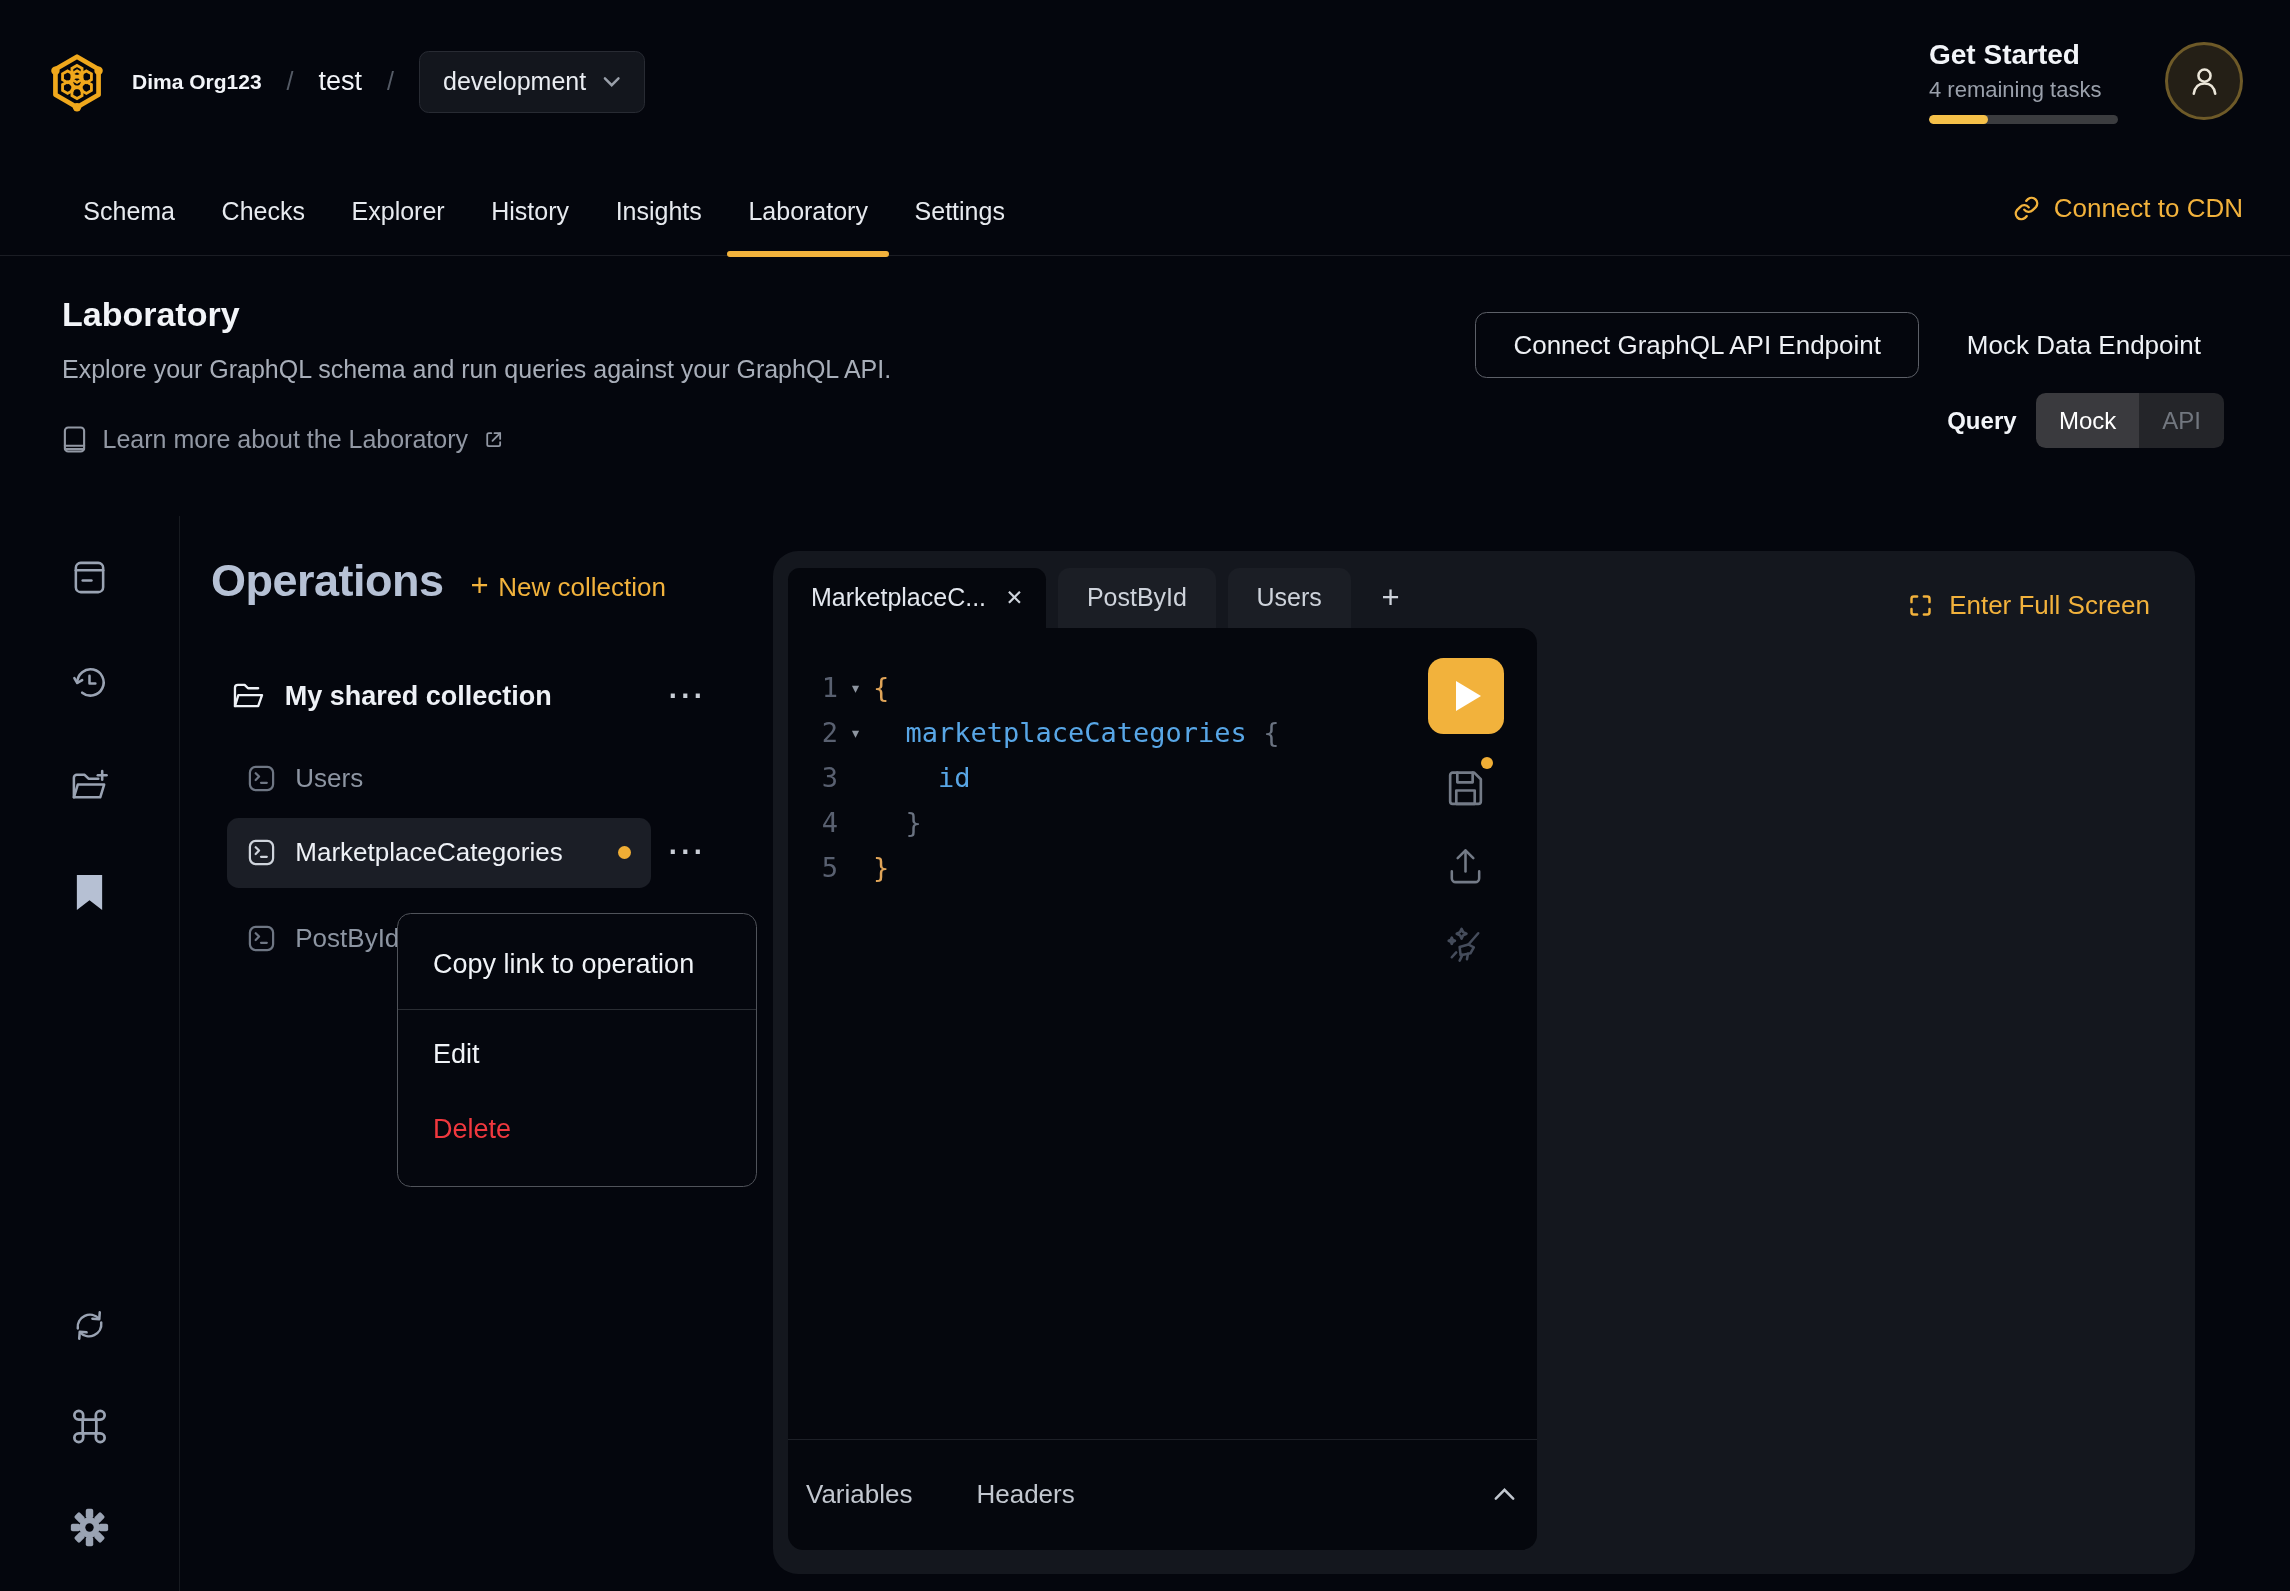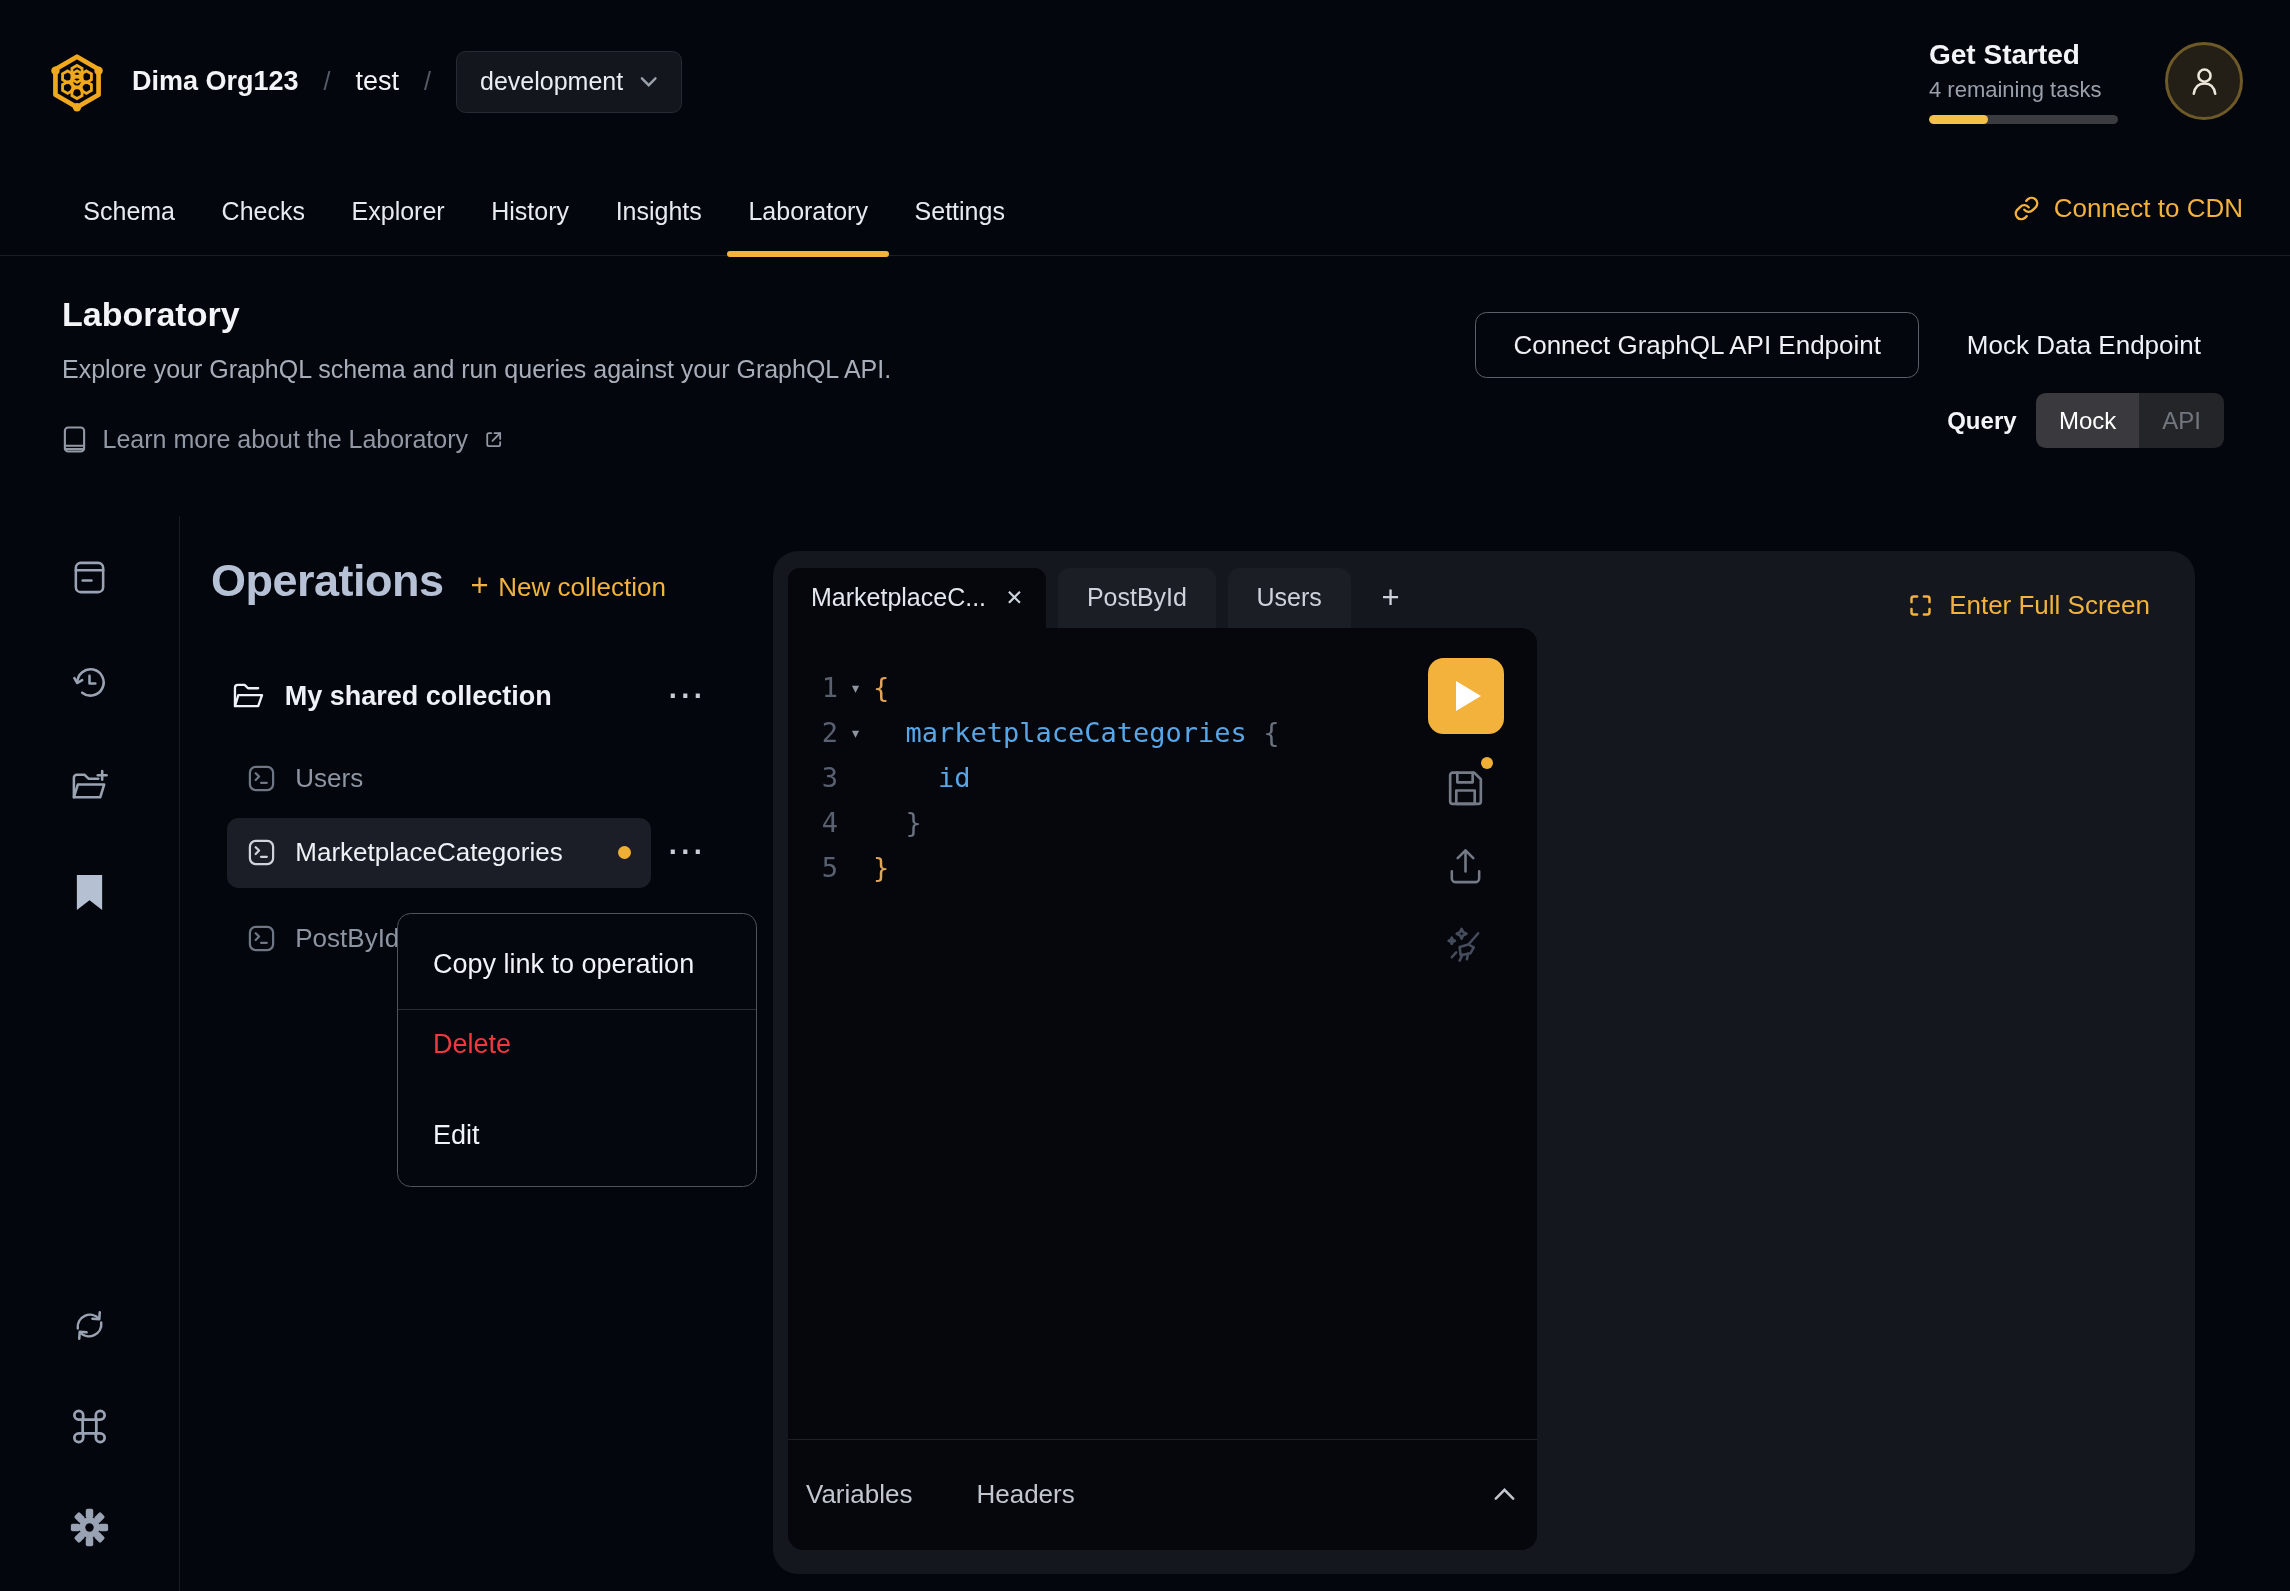--- a/index.html
+++ b/index.html
@@ -3,21 +3,21 @@
 <meta charset="utf-8">
 <style>
   * { margin:0; padding:0; box-sizing:border-box; }
   html,body { width:2290px; height:1591px; background:#04060d; overflow:hidden;
     font-family:"Liberation Sans", sans-serif; color:#eef1f6; }
   .canvas { position:relative; width:2290px; height:1591px; background:#04060d; }
 
   
   .header { height:163px; display:flex; align-items:center; justify-content:space-between; padding:0 47px; }
   .h-left { display:flex; align-items:center; gap:25px; }
-  .org-name { font-size:27px; font-weight:600; color:#f2f4f8; }
+  .org-name { font-size:21px; font-weight:600; color:#f2f4f8; }
   .crumb-sep { font-size:25px; color:#555b66; }
   .crumb-project { font-size:27px; color:#f2f4f8; }
   .variant-btn { display:flex; align-items:center; gap:15.5px; background:#13161d; border:1px solid #282b33;
     border-radius:9.7px; padding:15.5px 23px; font-size:25px; color:#e9ecf1; cursor:pointer; }
   .h-right { display:flex; align-items:center; gap:47px; }
   .latest-btn { position:relative; border:1px solid #3e414a; border-radius:11.6px; background:transparent;
     color:#eef0f4; font-size:25px; padding:19.4px 31px; cursor:pointer; }
   .latest-dot { position:absolute; top:-8.7px; right:-5.8px; width:17.5px; height:17.5px; border-radius:50%; background:#f2ae26; }
   .get-started { width:189px; }
   .gs-title { font-size:28px; font-weight:600; color:#f2f4f8; }
@@ -468,18 +468,18 @@
             </span>
           </div>
         </div>
       </div>
     </div>
   </div>
 
   <div class="ctxmenu">
     <div class="ctx-item">Copy link to operation</div>
     <div class="ctx-div"></div>
+    <div class="ctx-item">Edit</div>
     <div class="ctx-item danger">Delete</div>
-    <div class="ctx-item">Edit</div>
   </div>
 
 </div>
 
 
 </body></html>

